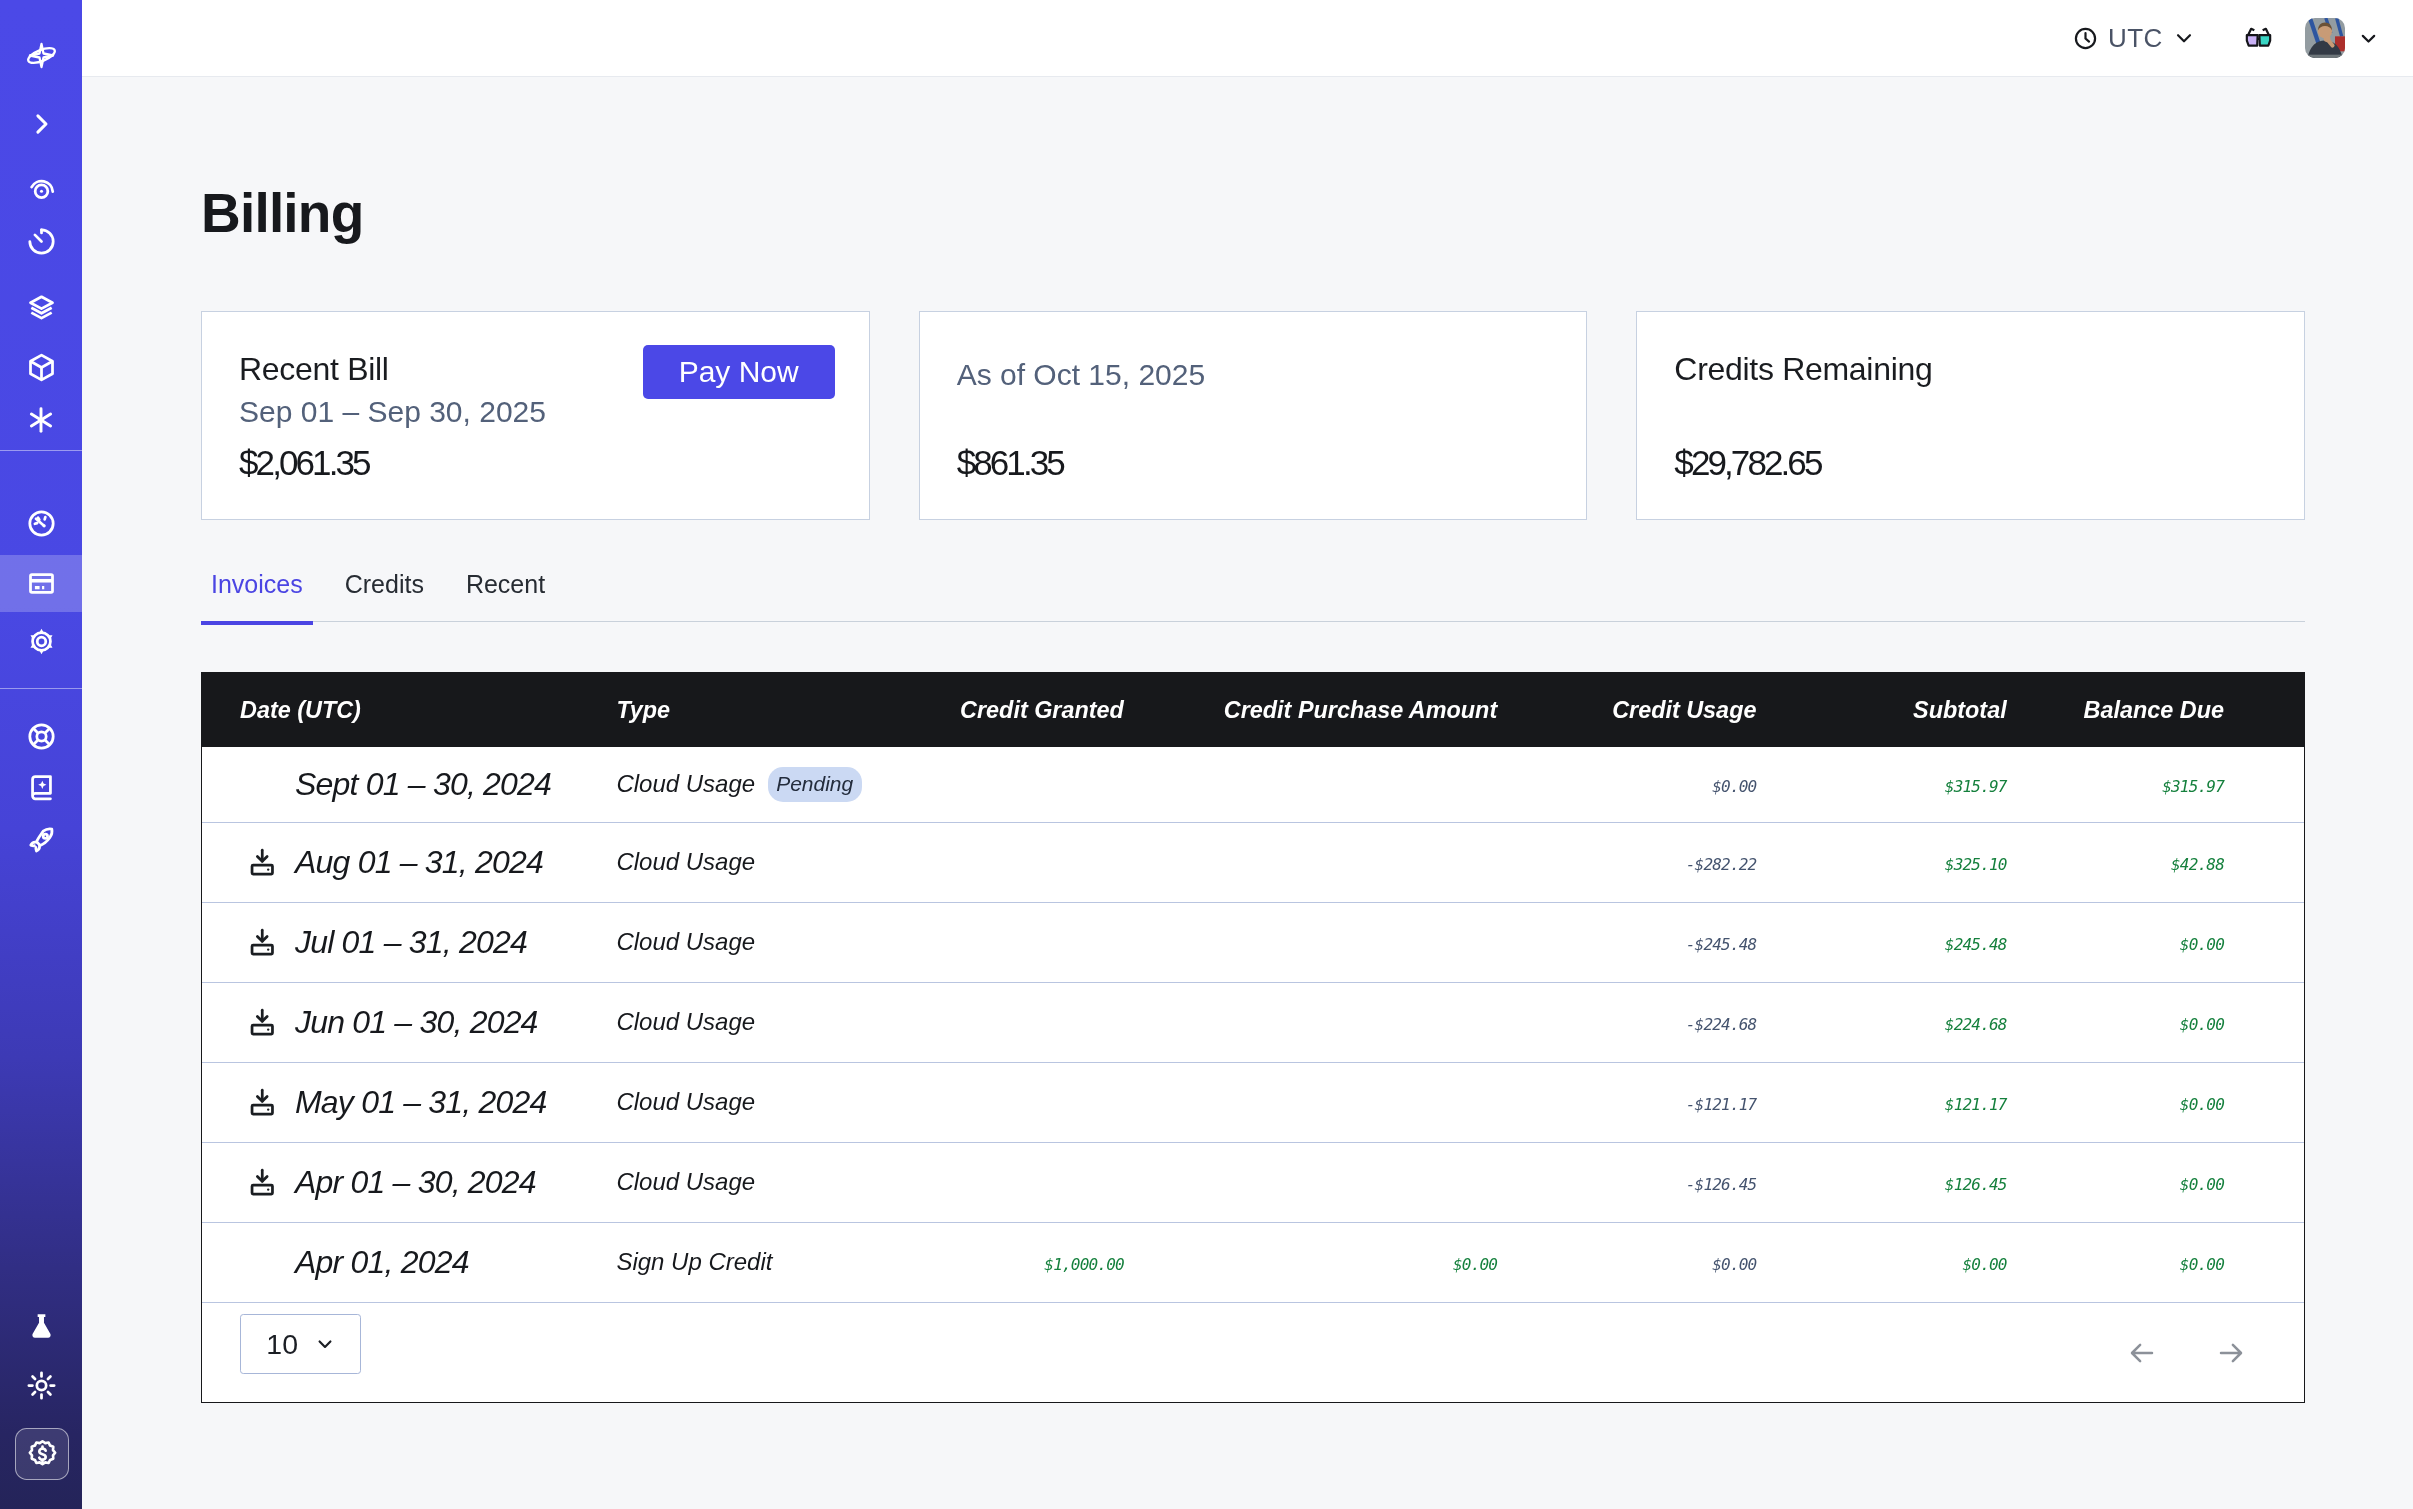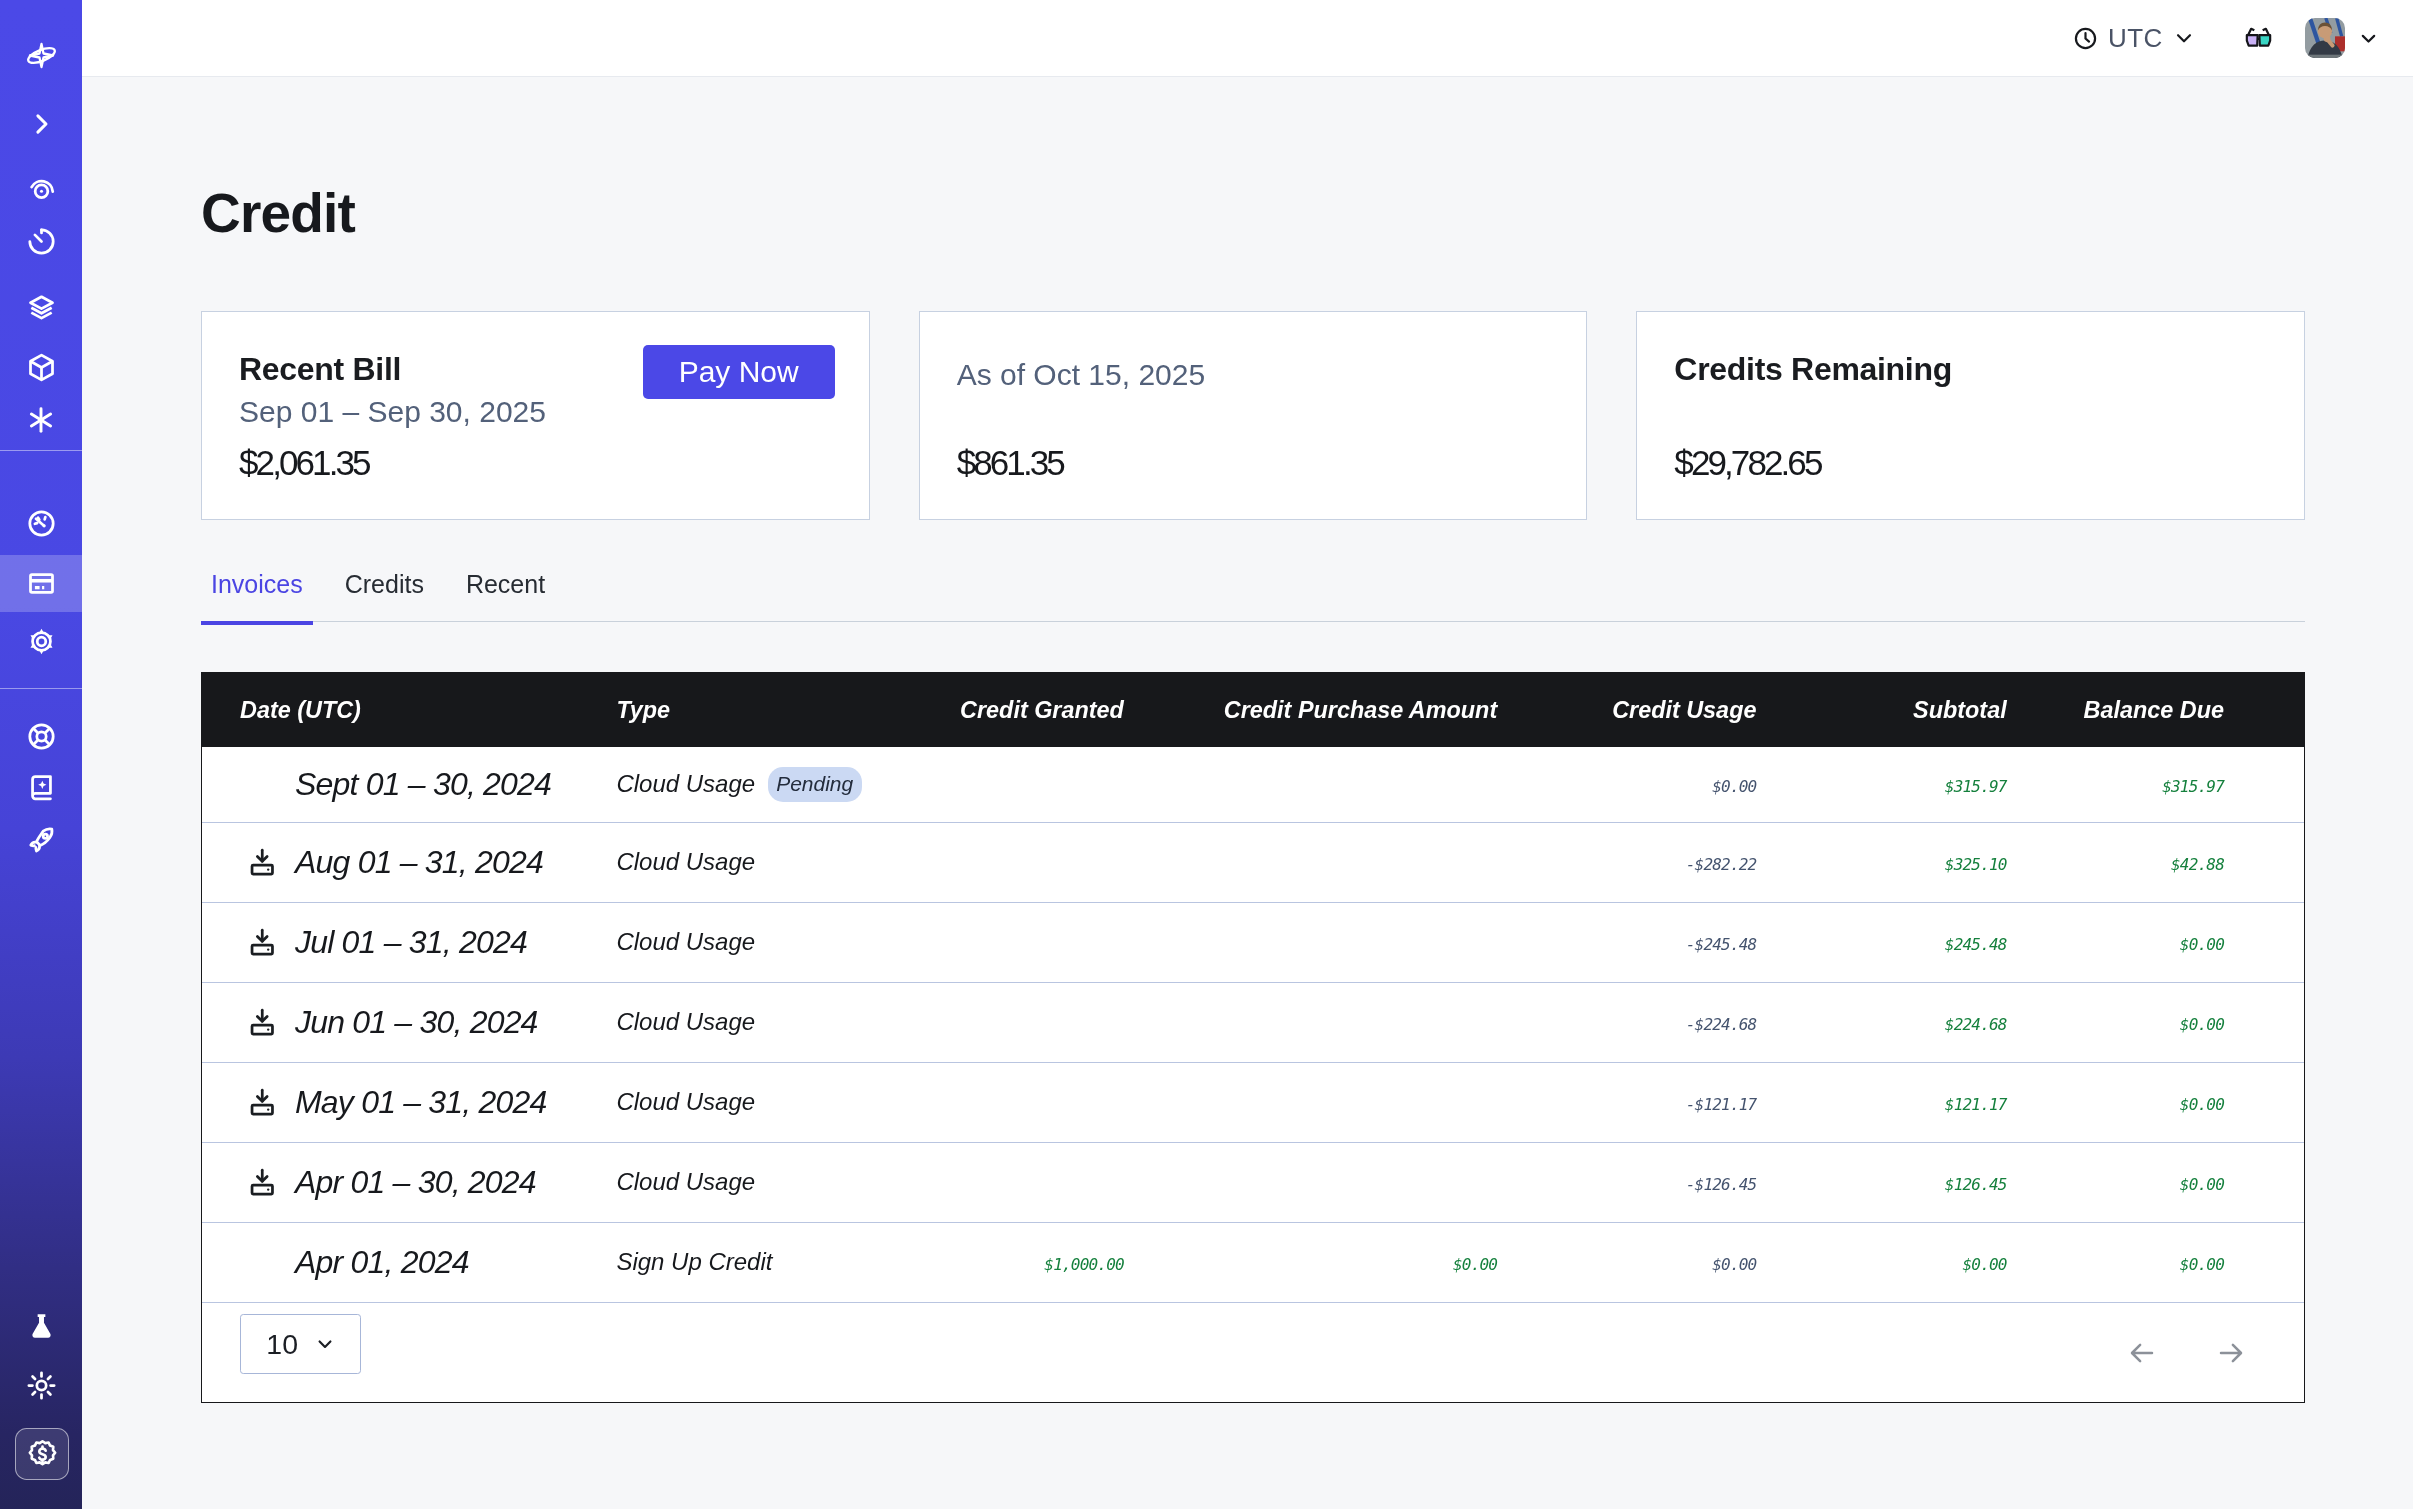--- a/index.html
+++ b/index.html
@@ -50,21 +50,21 @@
   
   .main { position:absolute; left:82px; top:77px; right:0; bottom:0;
     padding:0 108px 0 119px; }
   h1.title { font-size:55px; font-weight:700; letter-spacing:-0.8px; color:#17191d;
     margin-top:104px; }
 
   
   .cards { display:grid; grid-template-columns:1fr 1fr 1fr; gap:49px; margin-top:66px; }
   .card { background:#fff; border:1.7px solid #c7d1e1; height:209px; position:relative;
     padding:39px 37px 0 37px; }
-  .card-title { font-size:32px; font-weight:700; letter-spacing:-0.3px; color:#1a1c20; }
+  .card-title { font-size:32px; font-weight:400; letter-spacing:-0.3px; color:#1a1c20; }
   .card-sub { font-size:30px; color:#53617a; margin-top:6.7px; }
   .card-amount { position:absolute; left:37px; top:131px; font-size:35px;
     letter-spacing:-2.9px; color:#17191d; }
   .paynow {
     position:absolute; right:34px; top:33px; width:192px; height:54px;
     background:#4b48e7; color:#fff; border:none; border-radius:5px;
     font-size:30px; font-family:inherit; cursor:pointer;
   }
 
   
@@ -266,21 +266,21 @@
       <rect x="0" y="44" width="48" height="4" fill="#6d7579"></rect>
     </svg>
   </span>
   <div class="tb-gap3"></div>
   <svg width="21" height="21" viewBox="0 0 24 24" fill="none" stroke="#17191d" stroke-width="2.5" stroke-linecap="round" stroke-linejoin="round">
     <polyline points="5.5,9 12,15.5 18.5,9"></polyline>
   </svg>
 </header>
 
 <main class="main">
-  <h1 class="title">Credit</h1>
+  <h1 class="title">Billing</h1>
 
   <section class="cards">
     <div class="card">
       <div class="card-title">Recent Bill</div>
       <div class="card-sub">Sep 01 – Sep 30, 2025</div>
       <div class="card-amount mono">$2,061.35</div>
       <button class="paynow">Pay Now</button>
     </div>
     <div class="card">
       <div class="card-sub">As of Oct 15, 2025</div>

